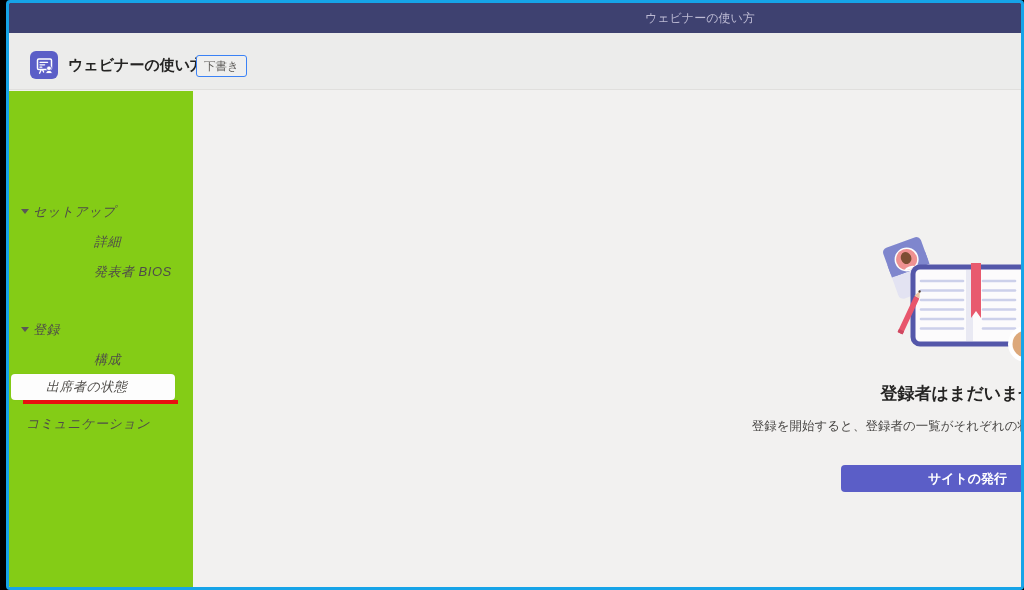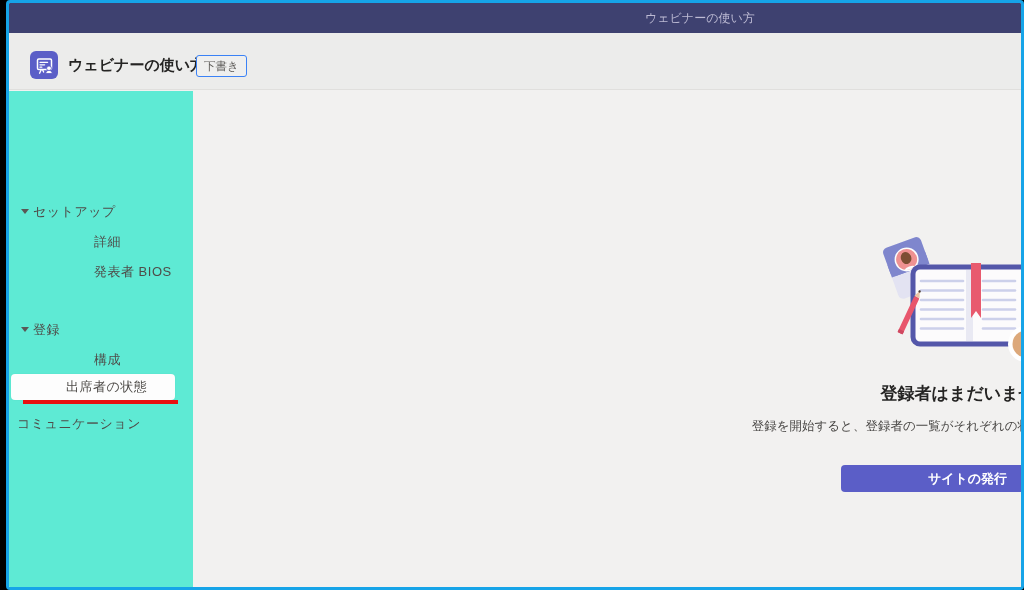--- a/index.html
+++ b/index.html
@@ -18,31 +18,31 @@
   .header { position:absolute; left:0; top:30px; right:0; height:57px;
             background:#ececeb; border-bottom:1px solid #e0dfdd; }
   .app-icon { position:absolute; left:21px; top:18px; width:28px; height:28px; }
   .header-title { position:absolute; left:59px; top:18px; height:28px; line-height:28px;
                   font-size:15px; font-weight:bold; color:#252423; white-space:nowrap; }
   .draft-badge { position:absolute; left:187px; top:22px; height:22px; line-height:20px;
                  padding:0 7px; font-size:11.5px; color:#5d5b58; background:#efefee;
                  border:1px solid #3b82f6; border-radius:3px; white-space:nowrap; }
 
   
-  .sidebar { position:absolute; left:0; top:88px; bottom:0; width:184px; background:#5eead4; }
+  .sidebar { position:absolute; left:0; top:88px; bottom:0; width:184px; background:#84cc16;font-style:italic; }
   .nav-row { position:absolute; height:29px; line-height:29px; font-size:13px;
              color:#4f4c49; white-space:nowrap; cursor:pointer; letter-spacing:0.5px; }
   .nav-section { left:0; width:184px; padding-left:24px; }
   .nav-sub     { left:0; width:184px; padding-left:37px;margin-left:48px; }
-  .nav-top     { left:8px; width:184px; }
+  .nav-top     { left:17px; width:184px; }
   .arrow { position:absolute; left:12px; top:12px; width:0; height:0;
            border-left:4px solid transparent; border-right:4px solid transparent;
            border-top:5px solid #5a5856; }
   .nav-selected { left:2px; top:283px; width:164px; height:26px; line-height:26px;
-                  background:#fdfdfd; border-radius:4px; padding-left:55px;
+                  background:#fdfdfd; border-radius:4px; padding-left:35px;
                   box-shadow:0 0 2px rgba(0,0,0,0.06); }
   .red-underline { position:absolute; left:14px; top:309px; width:155px; height:4px;
                    background:#e81010; }
 
   
   .main { position:absolute; left:184px; top:88px; right:0; bottom:0; background:#f2f1f0; }
   .illustration { position:absolute; left:663px; top:137px; }
   .empty-title { position:absolute; left:774px; top:291px; transform:translateX(-50%);
                  font-size:17px; font-weight:bold; color:#252423; white-space:nowrap; }
   .empty-desc  { position:absolute; left:774px; top:327px; transform:translateX(-50%);

